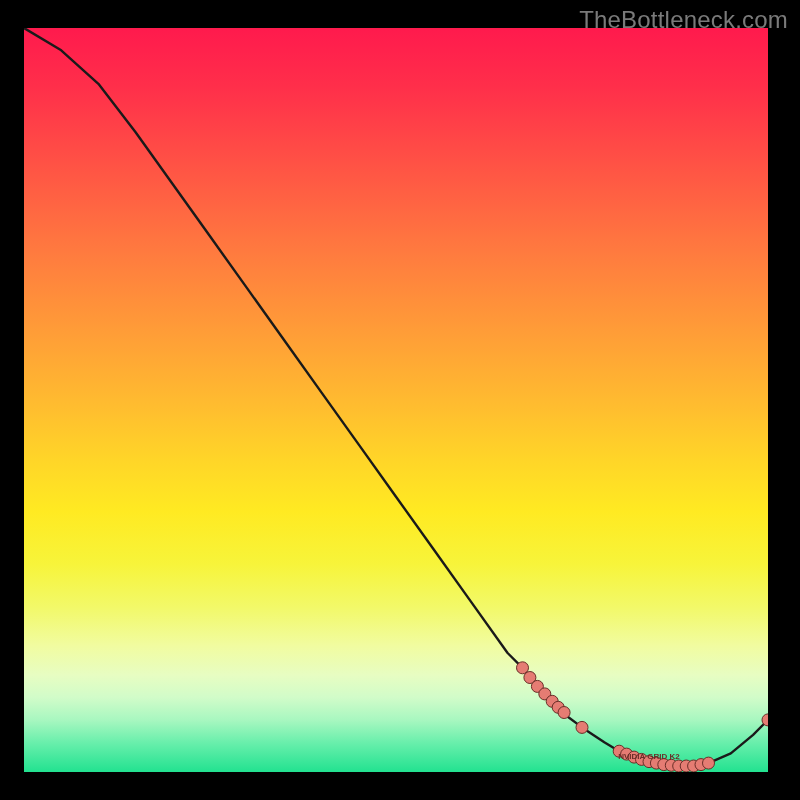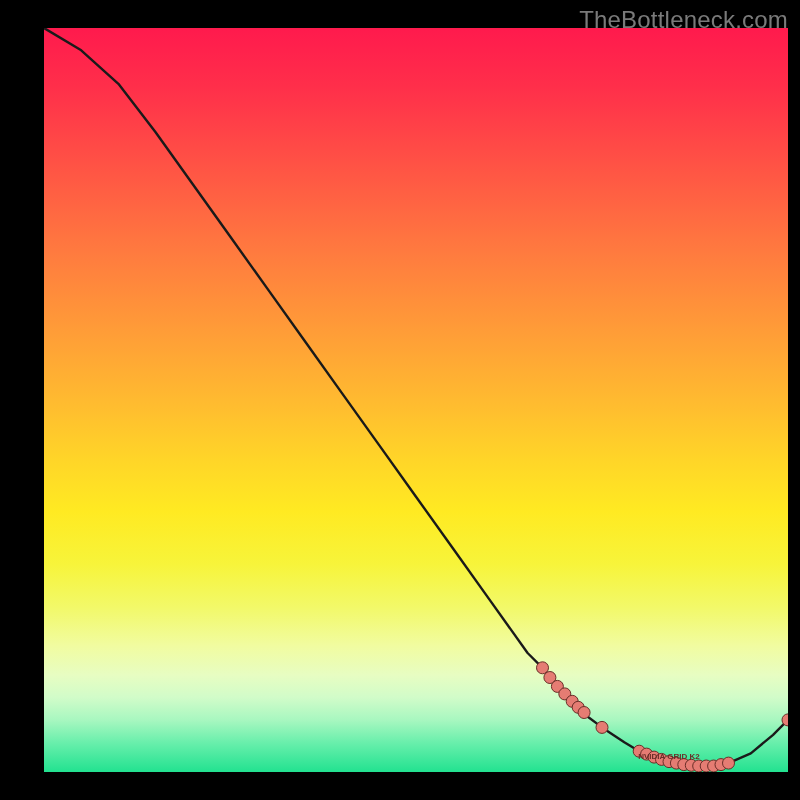--- a/index.html
+++ b/index.html
@@ -11,21 +11,21 @@
     overflow: hidden;
   }
   .stage {
     position: relative;
     width: 800px;
     height: 636px;
     background: #000;
   }
   .plot {
     position: absolute;
-    left: 44px;
+    left: 24px;
     top: 28px;
     width: 744px;
     height: 744px;
     overflow: hidden;
   }
   .gradient {
     position: absolute;
     left: 0; top: 0; right: 0; bottom: 0;
     
     background: linear-gradient(

